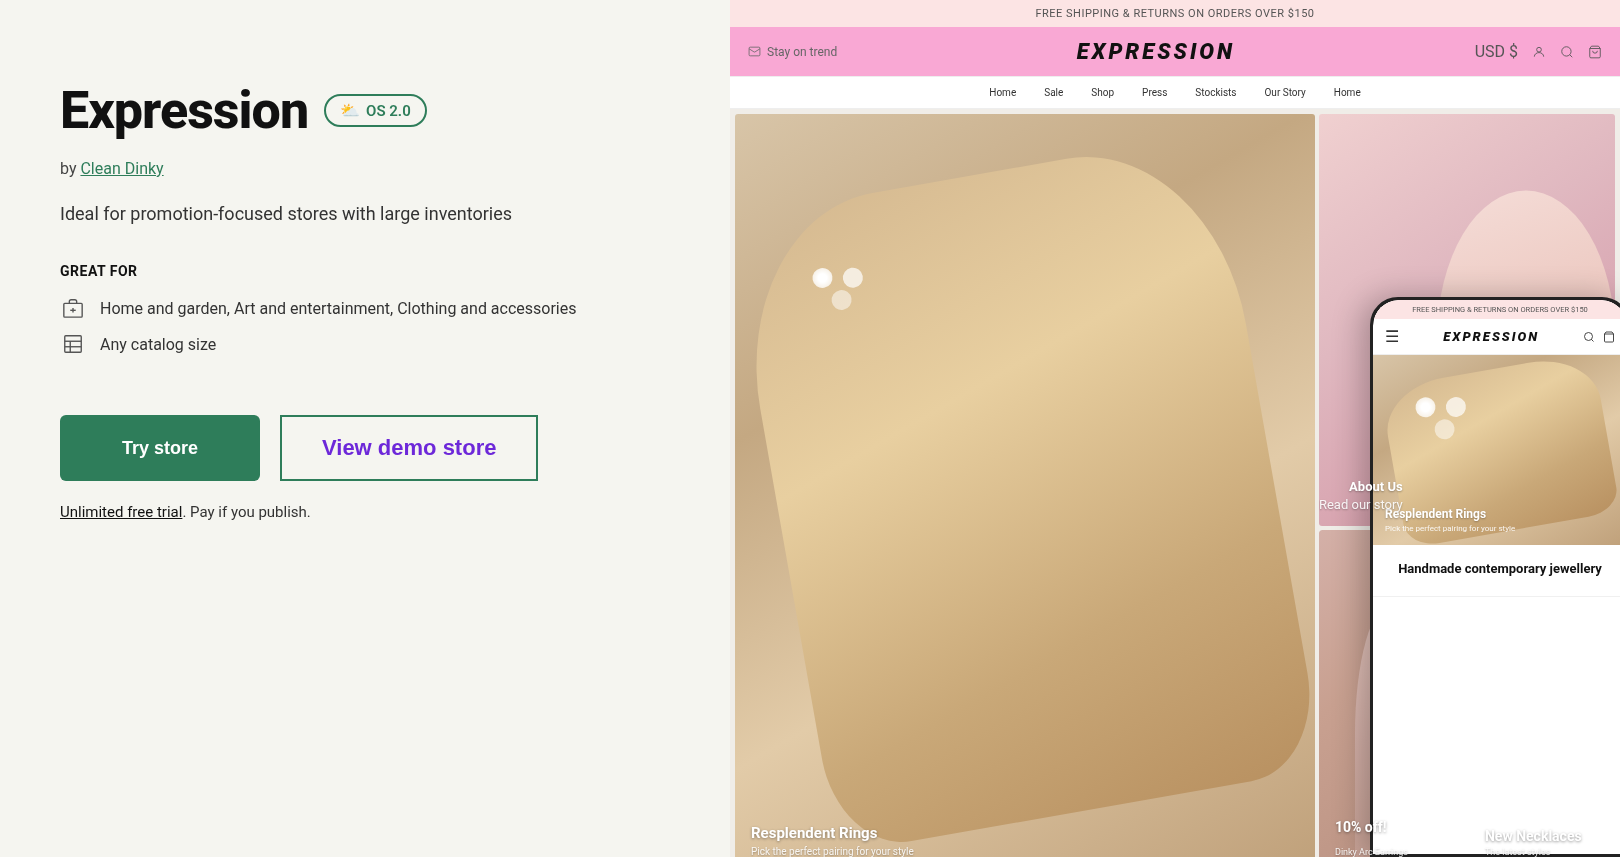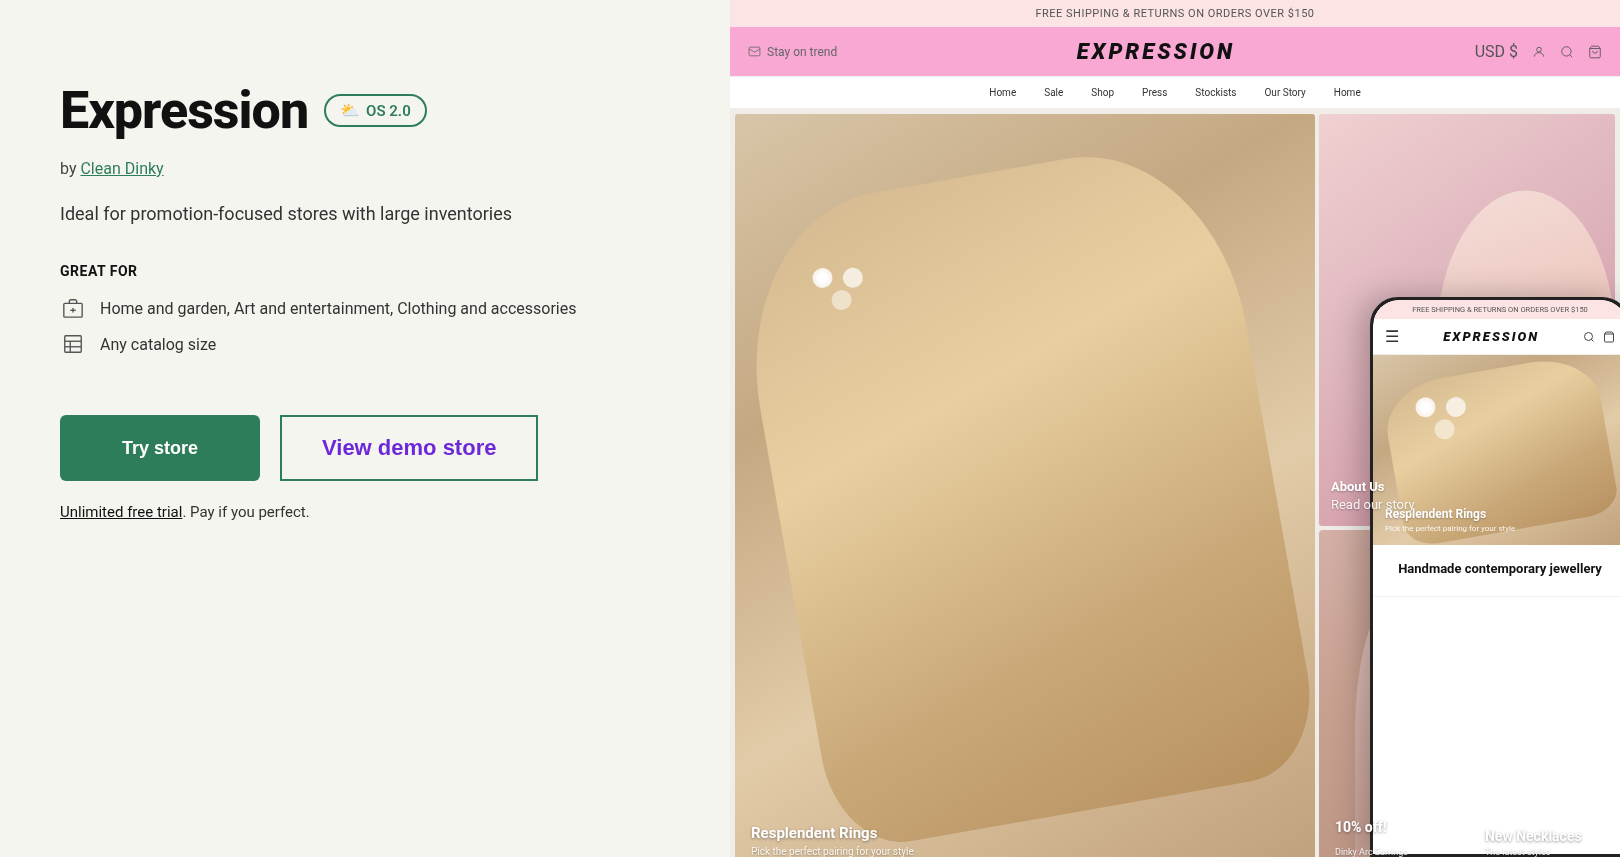--- a/index.html
+++ b/index.html
@@ -347,21 +347,22 @@
     }
 
     .cell-caption p {
       color: rgba(255,255,255,0.9);
       font-size: 10px;
       text-shadow: 0 1px 2px rgba(0,0,0,0.3);
     }
 
     .about-caption {
       bottom: 14px;
-      left: 12px;
+      left: 0;
+      text-align: right;
     }
 
     .about-caption h4 {
       color: #fff;
       font-size: 12px;
       font-weight: 700;
       text-shadow: 0 1px 2px rgba(0,0,0,0.3);
     }
 
     .about-caption p {
@@ -507,21 +508,21 @@
       </span>
       <span>Any catalog size</span>
     </li>
   </ul>
 
   <div class="action-buttons">
     <button class="btn-try">Try store</button>
     <button class="btn-demo">View demo store</button>
   </div>
 
-  <p class="free-trial-text"><a style="color: rgb(17, 17, 17); text-decoration: underline;">Unlimited free trial</a><span>. Pay if you perfect.</span></p>
+  <p class="free-trial-text"><a style="color: rgb(17, 17, 17); text-decoration: underline;">Unlimited free trial</a><span>. Pay if you publish.</span></p>
 </div>
 
 <div class="right-panel">
   <div class="desktop-mockup">
 
     <div class="store-top-bar">FREE SHIPPING &amp; RETURNS ON ORDERS OVER $150</div>
 
     <div class="store-header">
       <div class="store-header-left">
         <svg width="13" height="13" viewBox="0 0 24 24" fill="none" stroke="#666" stroke-width="1.5">

